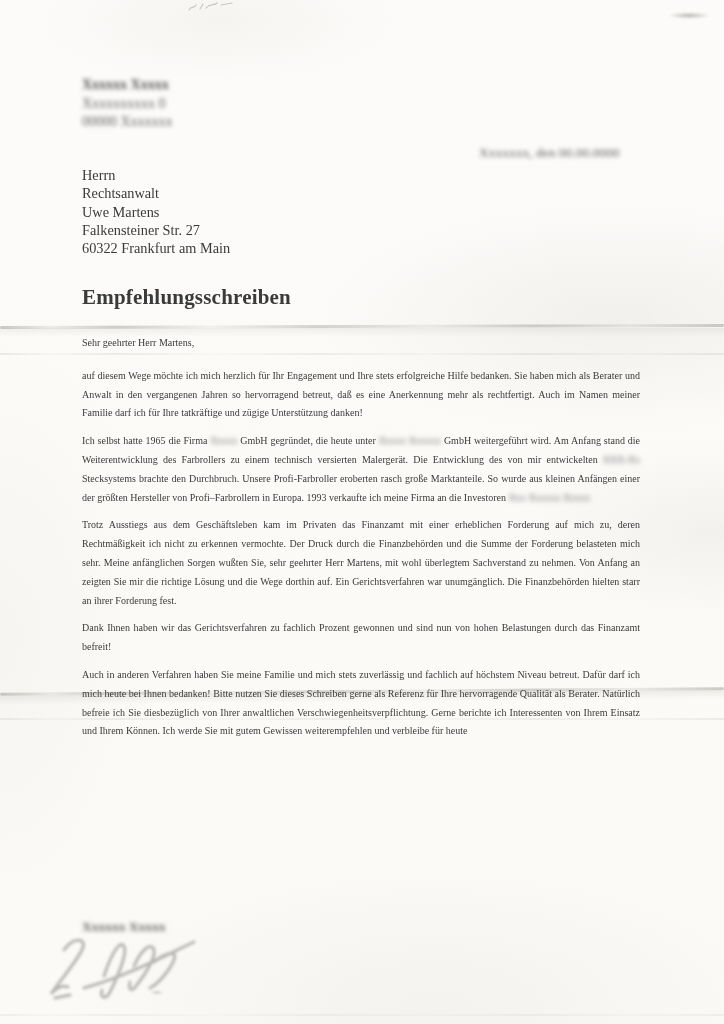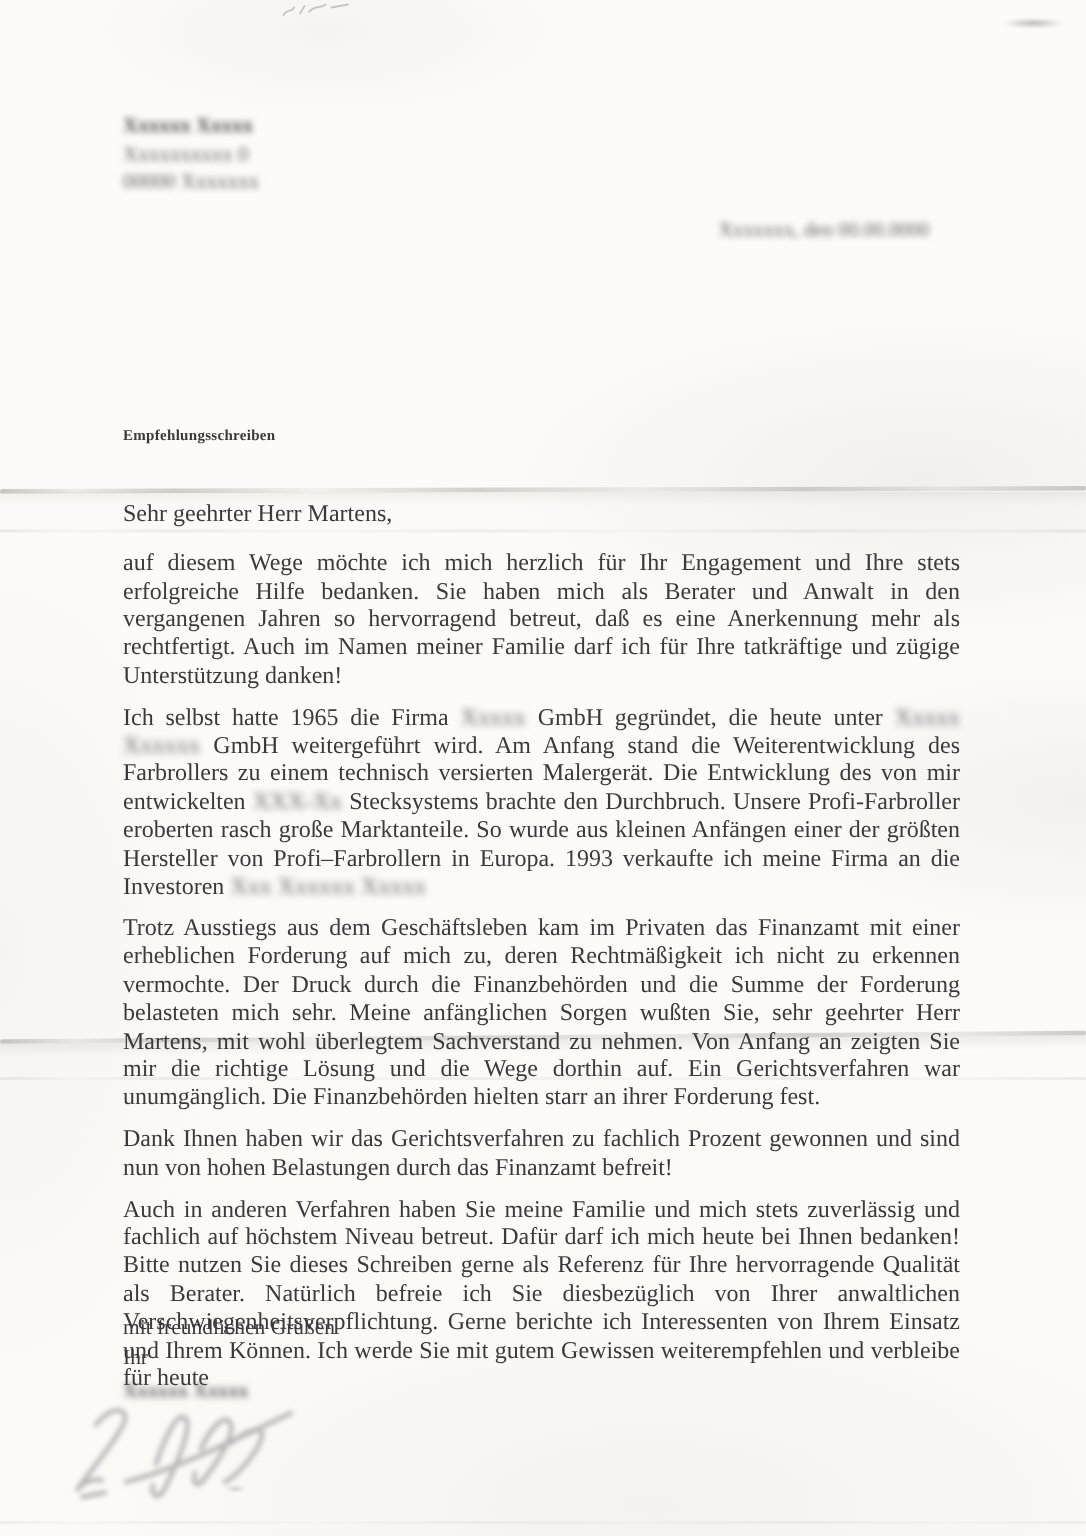--- a/index.html
+++ b/index.html
@@ -12,22 +12,22 @@
       radial-gradient(520px 210px at 60% 98%, rgba(205,202,195,0.16), transparent 70%),
       radial-gradient(220px 420px at 0% 62%, rgba(205,202,195,0.12), transparent 70%),
       radial-gradient(260px 90px at 30% 2%, rgba(205,202,195,0.14), transparent 70%),
       linear-gradient(#fcfbf9,#fbfaf7);
   }
   .blurred{filter:blur(2.3px);color:#5f5f5f;}
   .sender{position:absolute;left:82px;top:76px;font-size:14px;line-height:18.5px;}
   .sender .line:first-child{font-weight:bold;color:#4c4c4c;}
   .date{position:absolute;left:479px;top:145px;font-size:13.5px;}
   .recipient{position:absolute;left:82px;top:166px;font-size:14.3px;line-height:18.3px;}
-  .subject{position:absolute;left:82px;top:285px;font-size:10px;font-weight:bold;letter-spacing:.2px;}
-  .body{position:absolute;left:82px;top:334px;width:558px;font-size:16px;line-height:18.8px;text-align:justify;}
+  .subject{position:absolute;left:82px;top:285px;font-size:21px;font-weight:bold;letter-spacing:.2px;}
+  .body{position:absolute;left:82px;top:334px;width:558px;font-size:10px;line-height:18.8px;text-align:justify;}
   .body .salutation{margin:0 0 14px 0;text-align:left;}
   .body p{margin:3px 0 9px 0;}
   .redacted{filter:blur(2.5px);color:#6a6a6a;}
   .closing{position:absolute;left:82px;top:876px;font-size:14.3px;line-height:19.5px;}
   .sig-name{position:absolute;left:82px;top:919px;font-size:13.5px;font-weight:bold;}
   .signature{position:absolute;left:42px;top:930px;opacity:.62;filter:blur(1.7px);}
   .crease{position:absolute;left:0;width:724px;border-radius:2px;
     background:linear-gradient(90deg,
       rgba(138,136,128,.45) 0%, rgba(138,136,128,.14) 7%, rgba(138,136,128,.40) 16%,
       rgba(158,156,148,.10) 29%, rgba(138,136,128,.36) 44%, rgba(138,136,128,.12) 59%,
@@ -66,36 +66,39 @@
   <div class="crease c5"></div>
 
   <div class="sender blurred">
       <div class="line">Xxxxxx Xxxxx</div>
       <div class="line">Xxxxxxxxxx 0</div>
       <div class="line">00000 Xxxxxxx</div>
     </div>
 
   <div class="date blurred">Xxxxxxx, den 00.00.0000</div>
 
+  <div class="recipient">
+      <div class="line">Herrn</div>
+      <div class="line">Rechtsanwalt</div>
+      <div class="line">Uwe Martens</div>
+      <div class="line">Falkensteiner Str. 27</div>
+      <div class="line">60322 Frankfurt am Main</div>
+    </div>
 
   <div class="subject">Empfehlungsschreiben</div>
 
   <div class="body">
     <div class="salutation">Sehr geehrter Herr Martens,</div>
     <p><span>auf diesem Wege möchte ich mich herzlich für Ihr Engagement und Ihre stets erfolgreiche Hilfe bedanken. Sie haben mich als Berater und Anwalt in den vergangenen Jahren so hervorragend betreut, daß es eine Anerkennung mehr als rechtfertigt. Auch im Namen meiner Familie darf ich für Ihre tatkräftige und zügige Unterstützung danken!</span></p>
     <p><span>Ich selbst hatte 1965 die Firma </span><span class="redacted">Xxxxx</span><span> GmbH gegründet, die heute unter </span><span class="redacted">Xxxxx Xxxxxx</span><span> GmbH weitergeführt wird. Am Anfang stand die Weiterentwicklung des Farbrollers zu einem technisch versierten Malergerät. Die Entwicklung des von mir entwickelten </span><span class="redacted">XXX-Xx</span><span> Stecksystems brachte den Durchbruch. Unsere Profi-Farbroller eroberten rasch große Marktanteile. So wurde aus kleinen Anfängen einer der größten Hersteller von Profi–Farbrollern in Europa. 1993 verkaufte ich meine Firma an die Investoren </span><span class="redacted">Xxx Xxxxxx Xxxxx</span></p>
     <p><span>Trotz Ausstiegs aus dem Geschäftsleben kam im Privaten das Finanzamt mit einer erheblichen Forderung auf mich zu, deren Rechtmäßigkeit ich nicht zu erkennen vermochte. Der Druck durch die Finanzbehörden und die Summe der Forderung belasteten mich sehr. Meine anfänglichen Sorgen wußten Sie, sehr geehrter Herr Martens, mit wohl überlegtem Sachverstand zu nehmen. Von Anfang an zeigten Sie mir die richtige Lösung und die Wege dorthin auf. Ein Gerichtsverfahren war unumgänglich. Die Finanzbehörden hielten starr an ihrer Forderung fest.</span></p>
     <p><span>Dank Ihnen haben wir das Gerichtsverfahren zu fachlich Prozent gewonnen und sind nun von hohen Belastungen durch das Finanzamt befreit!</span></p>
     <p><span>Auch in anderen Verfahren haben Sie meine Familie und mich stets zuverlässig und fachlich auf höchstem Niveau betreut. Dafür darf ich mich heute bei Ihnen bedanken! Bitte nutzen Sie dieses Schreiben gerne als Referenz für Ihre hervorragende Qualität als Berater. Natürlich befreie ich Sie diesbezüglich von Ihrer anwaltlichen Verschwiegenheitsverpflichtung. Gerne berichte ich Interessenten von Ihrem Einsatz und Ihrem Können. Ich werde Sie mit gutem Gewissen weiterempfehlen und verbleibe für heute</span></p>
   </div>
 
-  <div class="closing">
-      <div class="line">mit freundlichen Grüßen</div>
-      <div class="line">Ihr</div>
-    </div>
 
   <div class="sig-name blurred">Xxxxxx Xxxxx</div>
   <svg class="signature" width="160" height="75" viewBox="0 0 160 75">
     <g stroke="#8b8b8b" stroke-width="3" fill="none" stroke-linecap="round">
       <path d="M22,20 C32,6 46,8 40,20 C34,32 20,48 9,64 C13,58 21,55 26,57"></path>
       <path d="M13,68 L28,65"></path>
       <path d="M62,46 C70,22 78,10 82,16 C86,22 76,46 68,62 C64,70 58,68 60,60"></path>
       <path d="M92,36 C100,18 110,12 112,20 C114,28 102,46 94,56 C90,62 86,60 88,52"></path>
       <path d="M112,32 C124,22 136,20 132,30 C128,40 116,54 108,58"></path>
       <path d="M42,58 C80,48 118,28 152,12"></path>

